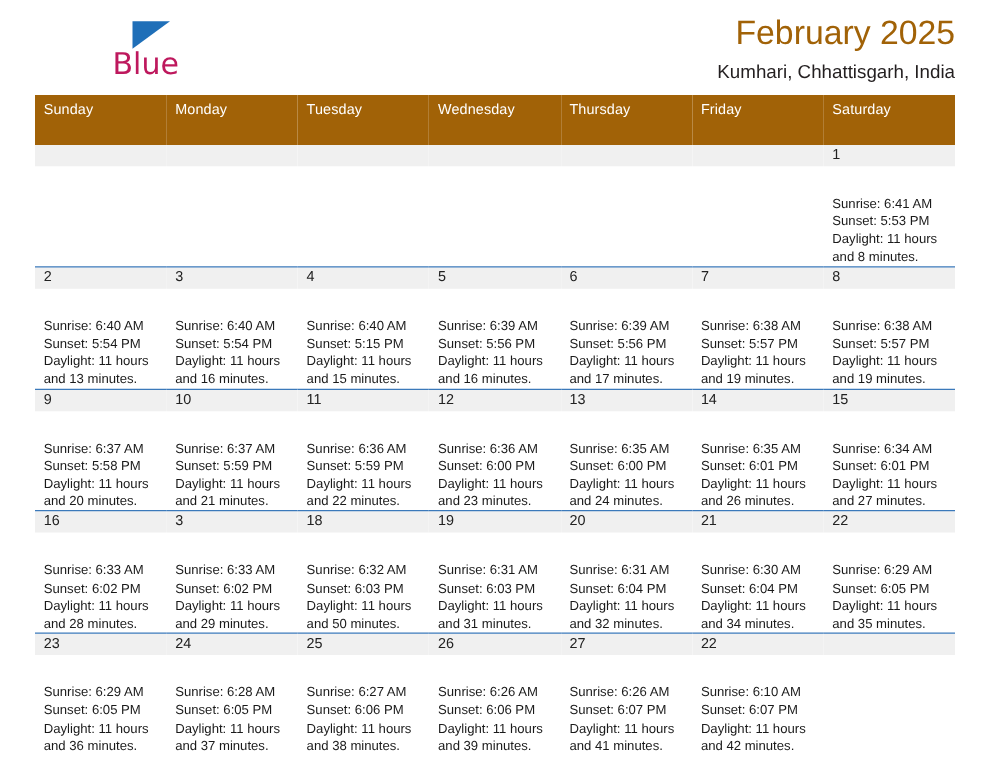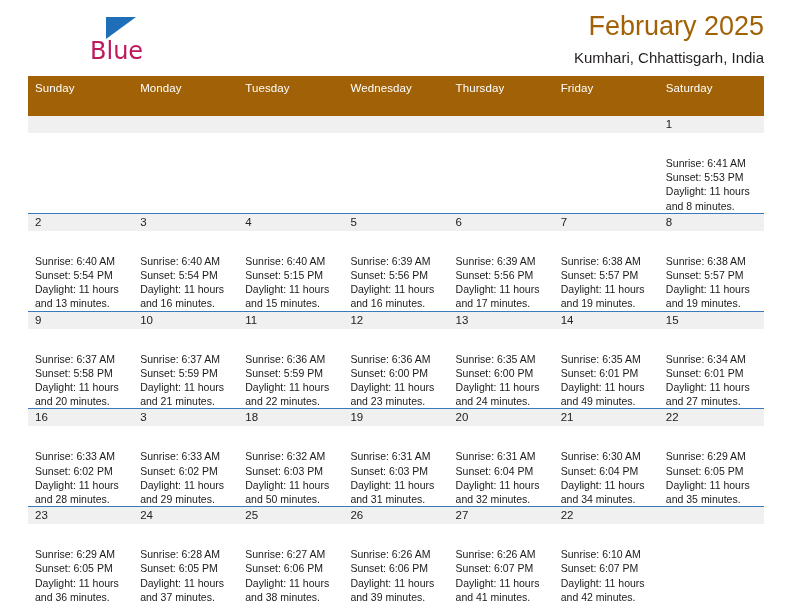--- a/index.html
+++ b/index.html
@@ -311,21 +311,21 @@
               <div>Daylight: 11 hours</div>
               <div>and 24 minutes.</div>
             </div>
           </td>
           <td class="daycell">
             <div class="daynum">14</div>
             <div class="dayinfo">
               <div>Sunrise: 6:35 AM</div>
               <div>Sunset: 6:01 PM</div>
               <div>Daylight: 11 hours</div>
-              <div>and 49 minutes.</div>
+              <div>and 26 minutes.</div>
             </div>
           </td>
           <td class="daycell">
             <div class="daynum">15</div>
             <div class="dayinfo">
               <div>Sunrise: 6:34 AM</div>
               <div>Sunset: 6:01 PM</div>
               <div>Daylight: 11 hours</div>
               <div>and 27 minutes.</div>
             </div>

